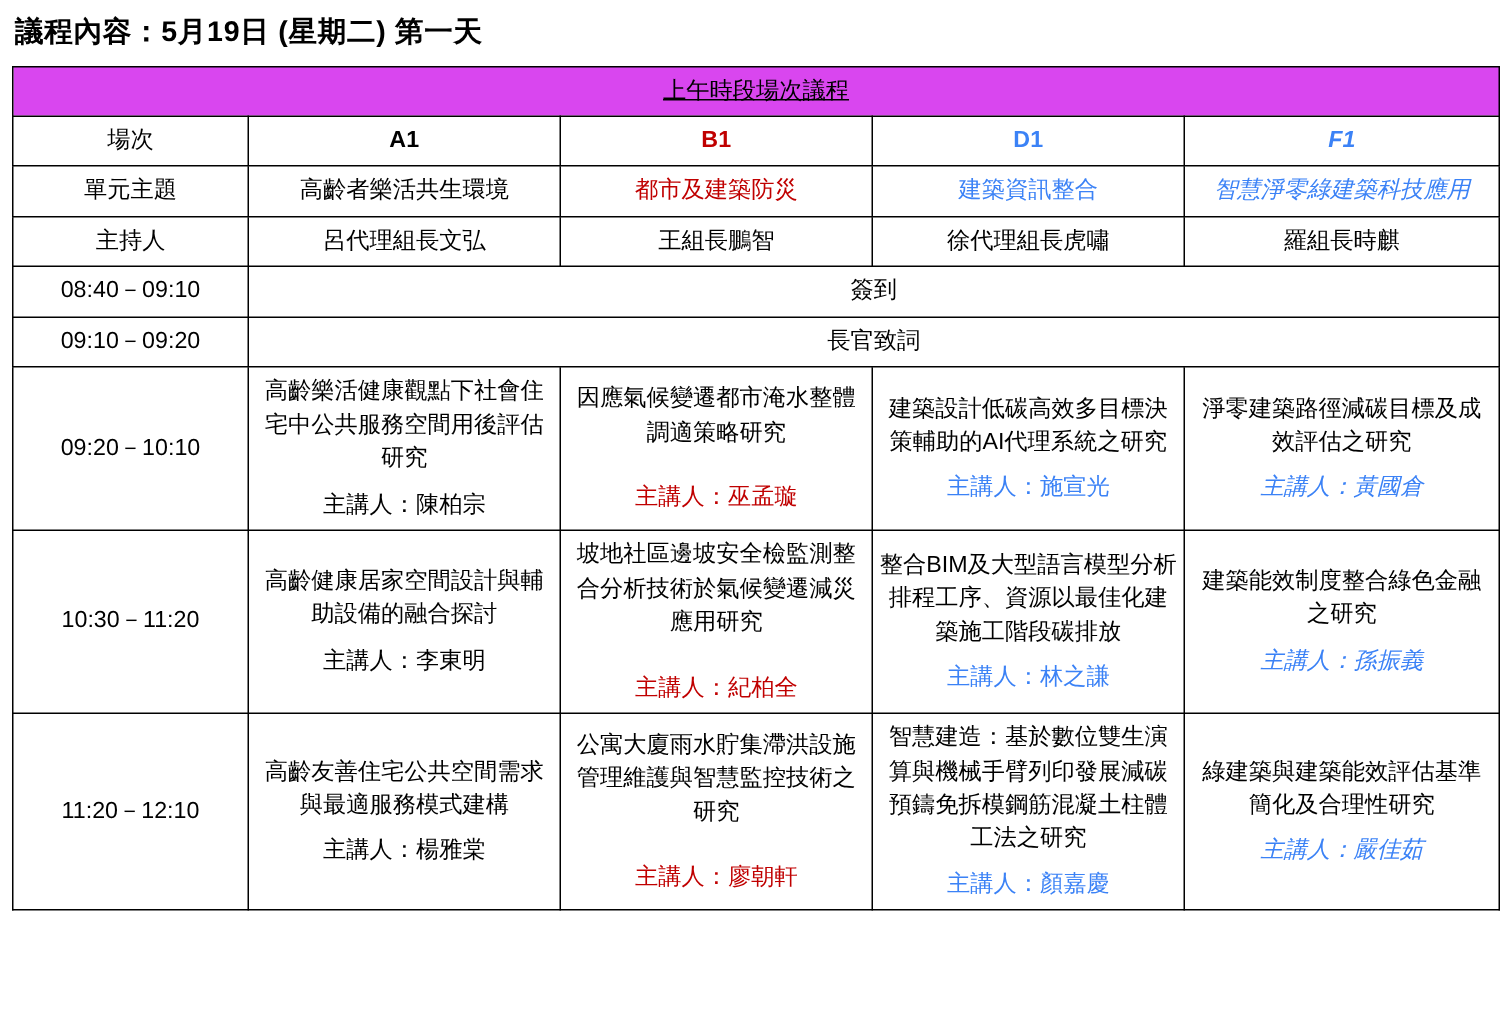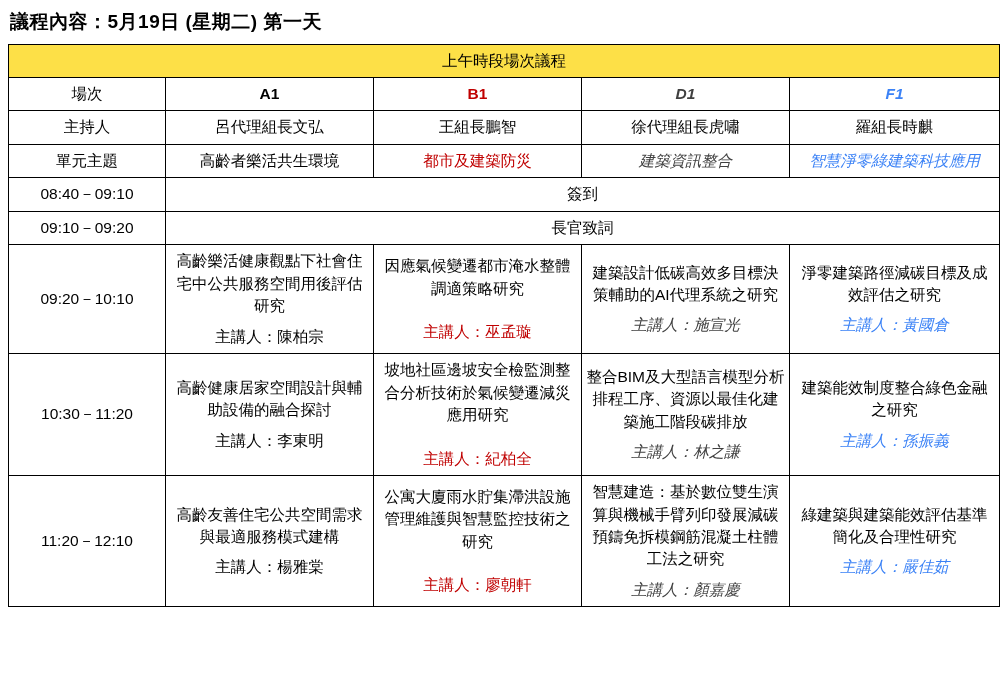--- a/index.html
+++ b/index.html
@@ -41,23 +41,24 @@
     line-height: 1.45;
     padding: 5px 4px;
   }
   .col-time   { width: 157px; }
   .col-a1     { width: 208px; }
   .col-b1     { width: 208px; }
   .col-d1     { width: 208px; }
   .col-f1     { width: 210px; }
 
   .banner {
-    background: #fde047;
+    background: #d946ef;
     font-size: 16px;
     padding: 6px 4px;
+    text-decoration: underline;
   }
   .room-head {
     font-size: 18px;
     font-weight: bold;
   }
   .rowhead {
     font-size: 16px;
   }
   .timecell {
     font-size: 15.5px;
@@ -73,21 +74,21 @@
   .speaker {
     margin-top: 8px;
     font-size: 15.5px;
   }
   .sess-cell {
     padding: 8px 7px 7px 7px;
   }
   
   .c-a1 { color: #000000; }
   .c-b1 { color: #c00000; margin-top: 21px; }
-  .c-d1 { color: #404040; font-style: italic; }
+  .c-d1 { color: #3b82f6; }
   .c-f1 { color: #3b82f6; font-style: italic; }
   .c-black { color: #000000; }
 </style>
 </head>
 <body>
 
 <div class="page">
 
   <div class="doc-title">議程內容：5月19日 (星期二) 第一天</div>
 
@@ -106,36 +107,36 @@
 
       <tr>
         <td class="rowhead">場次</td>
         <td class="room-head c-a1">A1</td>
         <td class="room-head c-b1">B1</td>
         <td class="room-head c-d1">D1</td>
         <td class="room-head c-f1">F1</td>
       </tr>
 
       <tr>
+        <td class="rowhead">單元主題</td>
+        <td class="topic c-a1">高齡者樂活共生環境</td>
+        <td class="topic c-b1">都市及建築防災</td>
+        <td class="topic c-d1">建築資訊整合</td>
+        <td class="topic c-f1">智慧淨零綠建築科技應用</td>
+      </tr>
+
+      <tr>
         <td class="rowhead">主持人</td>
         <td class="topic c-black">呂代理組長文弘</td>
         <td class="topic c-black">王組長鵬智</td>
         <td class="topic c-black">徐代理組長虎嘯</td>
         <td class="topic c-black">羅組長時麒</td>
       </tr>
 
       <tr>
-        <td class="rowhead">單元主題</td>
-        <td class="topic c-a1">高齡者樂活共生環境</td>
-        <td class="topic c-b1">都市及建築防災</td>
-        <td class="topic c-d1">建築資訊整合</td>
-        <td class="topic c-f1">智慧淨零綠建築科技應用</td>
-      </tr>
-
-      <tr>
         <td class="timecell">08:40－09:10</td>
         <td class="full-row" colspan="4">簽到</td>
       </tr>
 
       <tr>
         <td class="timecell">09:10－09:20</td>
         <td class="full-row" colspan="4">長官致詞</td>
       </tr>
 
       <tr>

